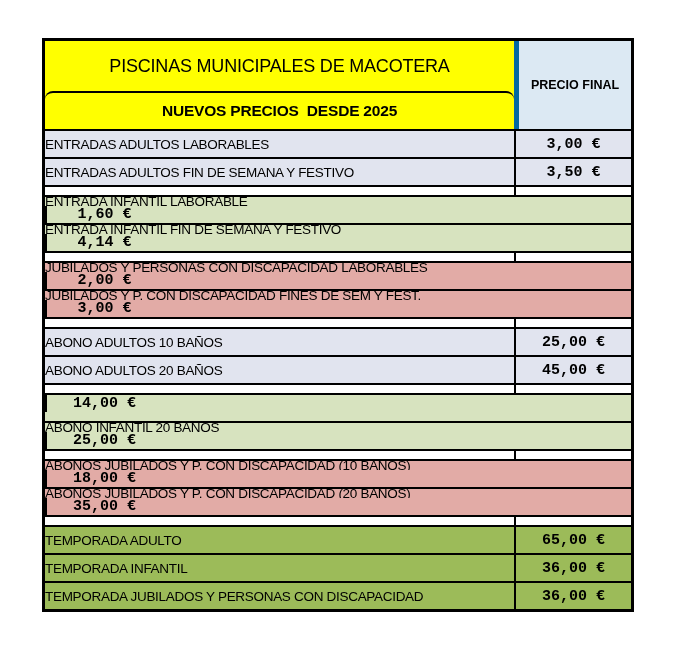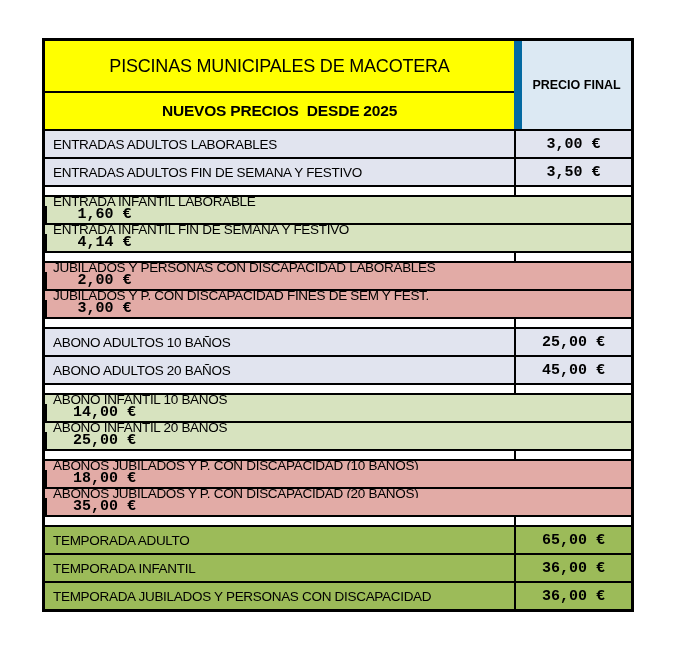--- a/index.html
+++ b/index.html
@@ -32,38 +32,39 @@
     font-weight: normal; font-size: 18px; color: #000000;
     letter-spacing: -0.2px;
   }
   .subtitle-cell {
     height: 36px;
     border-top: 2px solid #000000;
     display: flex; align-items: center; justify-content: center;
     font-weight: bold; font-size: 15.5px; color: #000000;
     white-space: pre-wrap;
     letter-spacing: -0.2px;
+    border-radius: 8px;
   }
   .price-header {
     width: 117px;
     box-sizing: border-box;
-    border-left: 8px solid #0369a1;
+    border-left: 5px solid #0369a1;
     background: #DCE9F3;
     display: flex; align-items: center; justify-content: center;
     font-weight: bold; font-size: 12.5px; color: #000000;
   }
   .row {
     display: flex;
     border-top: 2px solid #000000;
     height: 26px;
   }
   .row .label {
     flex: 1;
     display: flex; align-items: center;
-    padding-left: 8px;
+    padding-left: 0;
     font-size: 13.5px;
     color: #000000;
     letter-spacing: -0.3px;
     white-space: nowrap;
     overflow: hidden;
   }
   .row .price {
     width: 117px;
     box-sizing: border-box;
     border-left: 2px solid #000000;
@@ -153,21 +154,20 @@
       <div class="label">ABONO ADULTOS 20 BAÑOS</div>
       <div class="price">45,00 €</div>
     </div>
 
     <div class="sep">
       <div class="label"></div>
       <div class="price"></div>
     </div>
 
     <div class="row g-infant">
-      <div class="label">ABONO INFANTIL 10 BAÑOS</div>
       <div class="price">14,00 €</div>
     </div>
     <div class="row g-infant">
       <div class="label">ABONO INFANTIL 20 BAÑOS</div>
       <div class="price">25,00 €</div>
     </div>
 
     <div class="sep">
       <div class="label"></div>
       <div class="price"></div>

